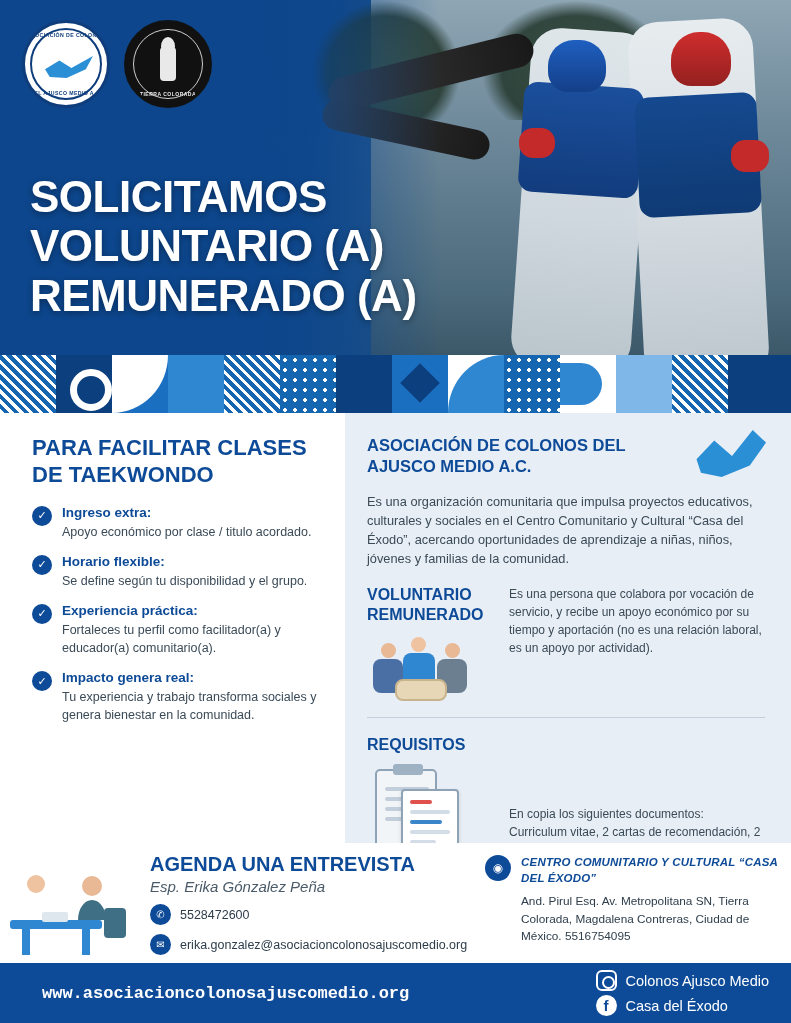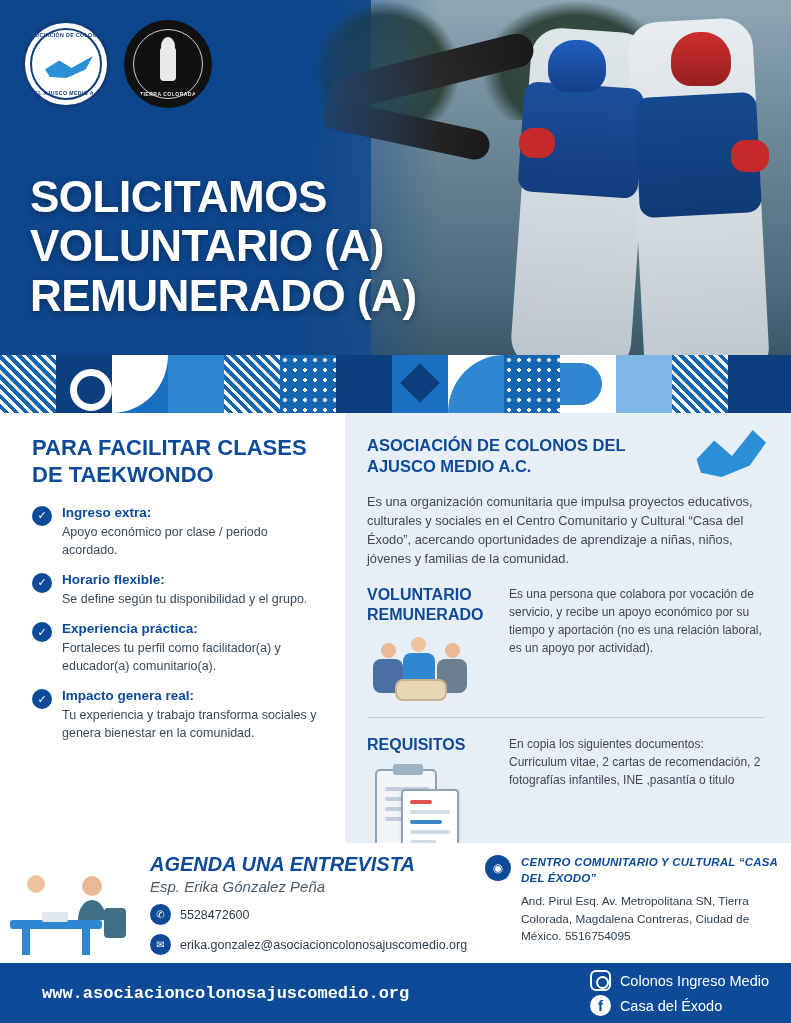--- a/index.html
+++ b/index.html
@@ -167,21 +167,21 @@
 
   
   .desk { position:absolute; left:0; bottom:0; width:160px; height:95px; }
 
   
   .contact {
     position:absolute; left:0; top:843px; width:791px; height:120px;
     background:#ffffff; display:flex; padding-left:150px;
   }
   .contact-l { width:335px; padding-top:10px; }
-  .agenda { color:#0d4a97; font-size:20px; font-weight:bold;font-style:italic; }
+  .agenda { color:#0d4a97; font-size:20px; font-weight:bold; }
   .agenda-sub { color:#4a5a68; font-size:15px; margin-top:2px;font-style:italic; }
   .crow { display:flex; align-items:center; gap:9px; margin-top:9px; color:#2d3d4b; font-size:12.5px; }
   .cicon {
     flex:0 0 21px; width:21px; height:21px; border-radius:50%; background:#0d4a97;
     color:#fff; font-size:10px; display:flex; align-items:center; justify-content:center;
   }
   .contact-r { flex:1; padding-top:12px; display:flex; gap:10px; }
   .pin {
     flex:0 0 26px; width:26px; height:26px; border-radius:50%; background:#0d4a97;
     color:#fff; font-size:12px; display:flex; align-items:center; justify-content:center;
@@ -265,21 +265,21 @@
 
   <div class="body">
 
     <div class="col-left">
       <div class="h-left">PARA FACILITAR CLASES DE TAEKWONDO</div>
 
       <div class="bullet">
         <div class="check">✓</div>
         <div>
           <div class="b-title">Ingreso extra:</div>
-          <div class="b-text">Apoyo económico por clase / periodo acordado.</div>
+          <div class="b-text">Apoyo económico por clase / titulo acordado.</div>
         </div>
       </div>
       <div class="bullet">
         <div class="check">✓</div>
         <div>
           <div class="b-title">Horario flexible:</div>
           <div class="b-text">Se define según tu disponibilidad y el grupo.</div>
         </div>
       </div>
       <div class="bullet">
@@ -314,21 +314,21 @@
             <div class="ip p-head" style="left:78px;top:8px;background:#e9b894;"></div>
             <div class="ip" style="left:70px;top:24px;width:30px;height:34px;background:#6c7f91;"></div>
             <div class="ip" style="left:28px;top:44px;width:52px;height:22px;background:#e8d7b6;border:2px solid #c8b48c;"></div>
           </div>
         </div>
         <div class="rightcol-mini">Es una persona que colabora por vocación de servicio, y recibe un apoyo económico por su tiempo y aportación (no es una relación laboral, es un apoyo por actividad).</div>
       </div>
 
       <div class="hr"></div>
 
-      <div class="two-col" style="margin-top:17px;">
+      <div class="two-col" style="margin-top:17px;align-items:flex-end;">
         <div class="leftcol-mini">
           <div class="sub-h">REQUISITOS</div>
           <div class="ill-docs">
             <div class="clip">
               <div class="top"></div>
               <div class="line" style="top:16px;width:44px;"></div>
               <div class="line" style="top:26px;width:36px;"></div>
               <div class="line" style="top:36px;width:42px;"></div>
               <div class="line" style="top:46px;width:30px;"></div>
             </div>
@@ -379,21 +379,21 @@
         <div class="caddr">And. Pirul Esq. Av. Metropolitana SN, Tierra Colorada, Magdalena Contreras, Ciudad de México. 5516754095</div>
       </div>
     </div>
   </div>
 
   <div class="footer">
     <div class="site">www.asociacioncolonosajuscomedio.org</div>
     <div class="social">
       <div class="srow">
         <span class="sico ig"></span>
-        <span>Colonos Ingreso Medio</span>
+        <span>Colonos Ajusco Medio</span>
       </div>
       <div class="srow">
         <span class="sico fb">f</span>
         <span>Casa del Éxodo</span>
       </div>
     </div>
   </div>
 
 </div>
 

